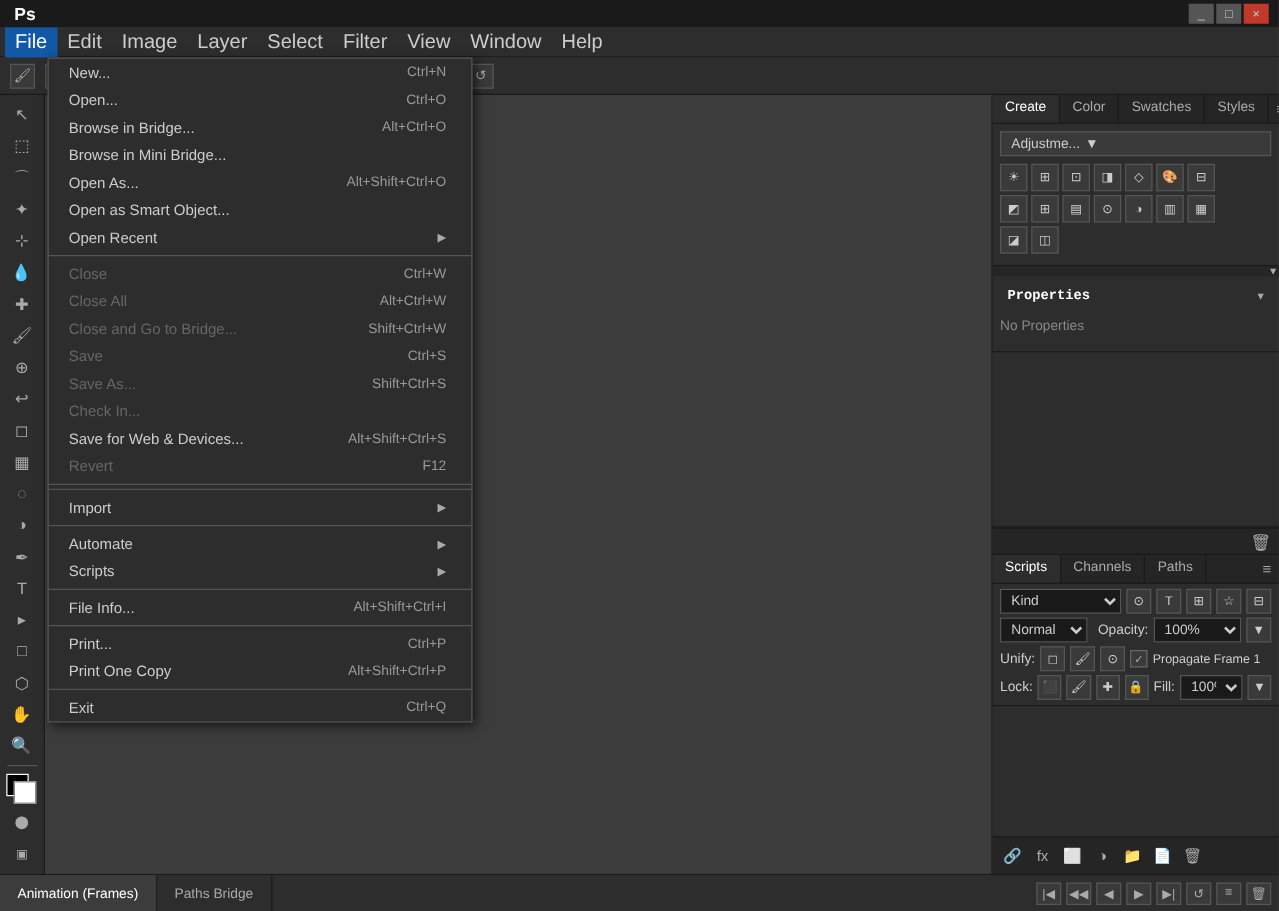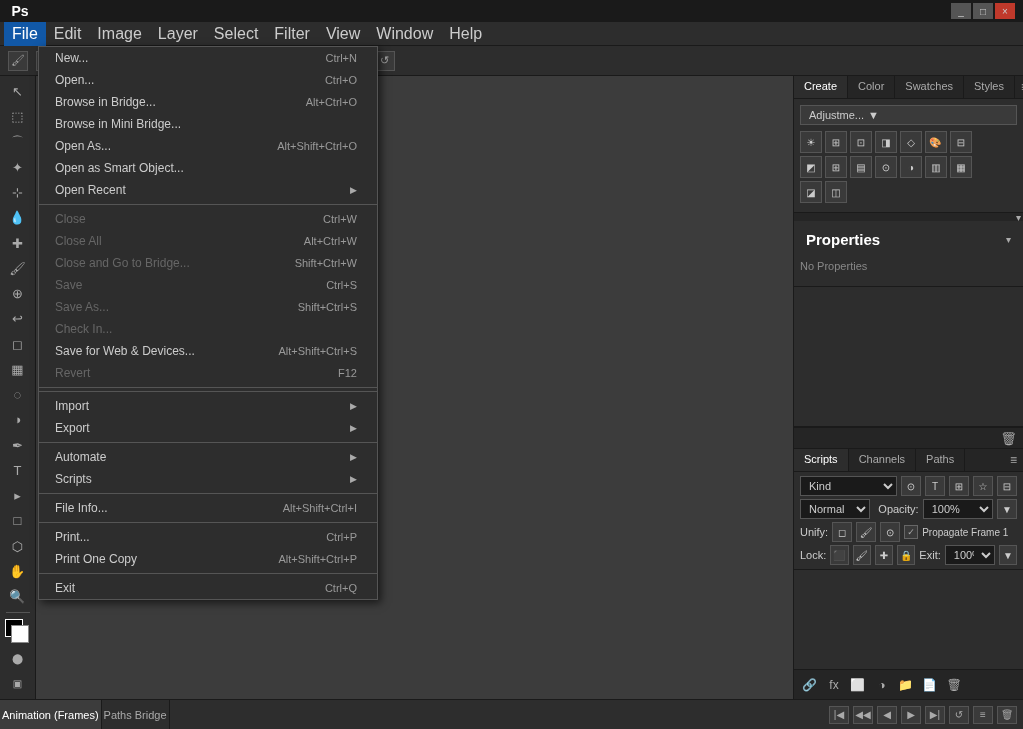--- a/index.html
+++ b/index.html
@@ -63,36 +63,36 @@
     .layers-controls { padding: 4px 6px; display: flex; flex-direction: column; gap: 3px; border-bottom: 1px solid #1a1a1a; }
     .layers-row { display: flex; align-items: center; gap: 4px; }
     .layers-select { background: #1a1a1a; border: 1px solid #555; color: #ccc; height: 20px; font-size: 11px; flex: 1; padding: 0 4px; }
     .layers-small-btn { width: 20px; height: 20px; background: #3a3a3a; border: 1px solid #555; color: #ccc; display: flex; align-items: center; justify-content: center; font-size: 10px; cursor: pointer; }
     .layers-footer { background: #252525; height: 30px; display: flex; align-items: center; justify-content: space-between; padding: 0 6px; border-top: 1px solid #1a1a1a; }
     .layers-footer-icons { display: flex; gap: 4px; }
     .layer-footer-icon { width: 20px; height: 20px; color: #aaa; display: flex; align-items: center; justify-content: center; font-size: 12px; cursor: pointer; }
 
     
     .bottom-panel { height: 30px; background: #2d2d2d; border-top: 1px solid #1a1a1a; display: flex; align-items: center; }
-    .bottom-tab { padding: 4px 2px; font-size: 11px; color: #aaa; cursor: pointer; border-right: 1px solid #1a1a1a; height: 100%; display: flex; align-items: center; }
+    .bottom-tab { padding: 4px 14px; font-size: 11px; color: #aaa; cursor: pointer; border-right: 1px solid #1a1a1a; height: 100%; display: flex; align-items: center; }
     .bottom-tab.active { background: #3c3c3c; color: #fff; border-bottom: none; }
     .bottom-panel-controls { margin-left: auto; display: flex; align-items: center; gap: 4px; padding-right: 6px; }
     .bottom-ctrl-btn { width: 20px; height: 18px; background: #3a3a3a; border: 1px solid #555; color: #aaa; display: flex; align-items: center; justify-content: center; font-size: 10px; cursor: pointer; }
     .dropdown-menu { position: absolute; top: 46px; left: 38px; width: 340px; background: #2d2d2d; border: 1px solid #555; z-index: 200; box-shadow: 3px 3px 8px rgba(0,0,0,0.6); }
     .menu-row { display: flex; justify-content: space-between; align-items: center; padding: 4px 20px 4px 16px; color: #ccc; cursor: pointer; font-size: 12px; min-height: 22px; }
     .menu-row.disabled { color: #666; cursor: default; }
     .menu-row .shortcut { color: #999; font-size: 11px; }
     .menu-separator { height: 1px; background: #555; margin: 3px 0; }
     .menu-row.has-sub::after { content: '▶'; font-size: 9px; color: #aaa; margin-left: auto; }
 
     
     .right-panel-separator { height: 8px; background: #252525; display: flex; align-items: center; justify-content: flex-end; padding-right: 2px; }
     .collapse-icon { color: #aaa; font-size: 10px; cursor: pointer; }
 
-    .section-label { font-size: 15px; color: #fff; font-weight: bold; }
+    .section-label { font-size: 11px; color: #fff; font-weight: bold; font-family: Liberation Mono, monospace; }
     .panel-header-row { display: flex; justify-content: space-between; align-items: center; padding: 4px 6px; }
     .panel-collapse { color: #aaa; font-size: 10px; cursor: pointer; }
 
     .unify-row { display: flex; align-items: center; gap: 4px; font-size: 11px; color: #ccc; }
     .lock-row { display: flex; align-items: center; gap: 4px; font-size: 11px; color: #ccc; }
     .fill-label { margin-left: auto; }
     .checkbox-icon { width: 14px; height: 14px; background: #3a3a3a; border: 1px solid #666; display: flex; align-items: center; justify-content: center; font-size: 9px; color: #aaa; cursor: pointer; }
 
     .propagate-label { font-size: 10px; color: #ccc; text-align: center; }
   </style>
@@ -276,21 +276,21 @@
           <div class="checkbox-icon">✓</div>
           <span class="propagate-label">Propagate Frame 1</span>
         </div>
 
         <div class="layers-row lock-row">
           <span>Lock:</span>
           <div class="layers-small-btn">⬛</div>
           <div class="layers-small-btn">🖌</div>
           <div class="layers-small-btn">✚</div>
           <div class="layers-small-btn">🔒</div>
-          <span class="fill-label">Exit:</span>
+          <span class="fill-label">Fill:</span>
           <select class="layers-select" style="width:50px;">
             <option>100%</option>
           </select>
           <div class="layers-small-btn">▼</div>
         </div>
       </div>
 
       <div style="flex:1;background:#2d2d2d;"></div>
 
       <div class="layers-footer">
@@ -384,24 +384,20 @@
   <div class="menu-row disabled">
     <span>Revert</span>
     <span class="shortcut">F12</span>
   </div>
   <div class="menu-separator"></div>
   <div class="menu-separator"></div>
   <div class="menu-row has-sub">
     <span>Import</span>
     <span class="shortcut"></span>
   </div>
-  <div class="menu-row has-sub">
-    <span>Export</span>
-    <span class="shortcut"></span>
-  </div>
   <div class="menu-separator"></div>
   <div class="menu-row has-sub">
     <span>Automate</span>
     <span class="shortcut"></span>
   </div>
   <div class="menu-row has-sub">
     <span>Scripts</span>
     <span class="shortcut"></span>
   </div>
   <div class="menu-separator"></div>

